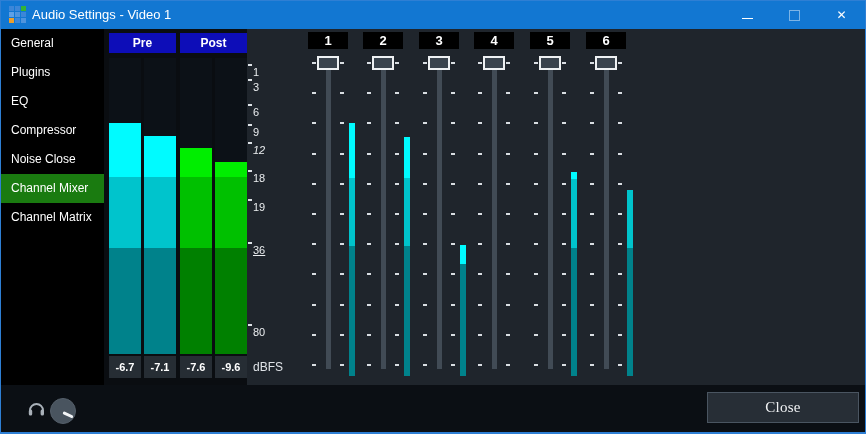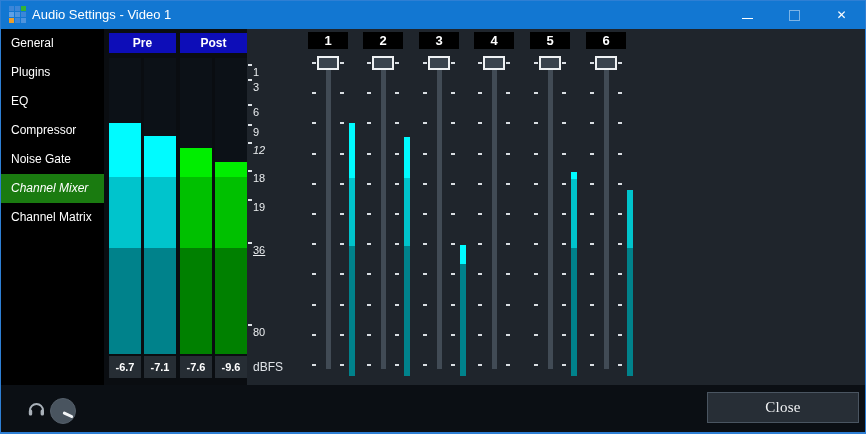--- a/index.html
+++ b/index.html
@@ -9,21 +9,21 @@
   .titlebar{position:absolute;left:0;top:0;width:864px;height:28px;background:var(--titlebar-blue);}
   .app-logo{position:absolute;left:8px;top:5px;width:17px;height:17px;}
   .logo-sq{position:absolute;width:5px;height:5px;}
   .title{position:absolute;left:31px;top:0;height:28px;line-height:28px;color:#fff;font-size:13px;}
   .win-btns{position:absolute;right:0;top:0;height:28px;display:flex;}
   .win-btn{width:47px;height:28px;display:flex;align-items:center;justify-content:center;color:#fff;font-size:12px;}
   .min-glyph{width:11px;height:1px;background:#fff;margin-top:6px;}
   .max-glyph{width:9px;height:9px;border:1px solid rgba(255,255,255,.45);}
   .sidebar{position:absolute;left:0;top:28px;width:103px;height:356px;background:#000;}
   .side-item{height:29px;line-height:29px;padding-left:10px;color:#fff;font-size:12px;white-space:nowrap;}
-  .side-item.selected{background:var(--selected-item-green);font-style:italic;}
+  .side-item.selected{background:var(--selected-item-green);}
   .meter-panel{position:absolute;left:103px;top:28px;width:143px;height:356px;background:#0A0D11;}
   .group-header{position:absolute;top:4px;width:67px;height:20px;background:var(--group-header-navy);
     color:#fff;font-weight:bold;font-size:12px;text-align:center;line-height:20px;}
   .group-header.pre{left:5px;}.group-header.post{left:76px;}
   .meter-column{position:absolute;width:32px;height:296px;background:#0C1117;}
   .seg{position:absolute;left:0;width:100%;}
   .seg-cyan-bright{background:var(--meter-cyan-bright);}
   .seg-cyan-mid{background:var(--meter-cyan-mid);}
   .seg-cyan-dark{background:var(--meter-cyan-dark);}
   .seg-green-bright{background:var(--meter-green-bright);}
@@ -84,21 +84,21 @@
         <span>✕</span>
       </div>
     </div>
   </div>
 
   <div class="sidebar">
       <div class="side-item">General</div>
       <div class="side-item">Plugins</div>
       <div class="side-item">EQ</div>
       <div class="side-item">Compressor</div>
-      <div class="side-item">Noise Gate</div>
+      <div class="side-item">Noise Close</div>
       <div class="side-item selected">Channel Mixer</div>
       <div class="side-item">Channel Matrix</div>
     </div>
 
   <div class="meter-panel">
     <div class="group-header pre">Pre</div>
     <div class="group-header post">Post</div>
   <div class="meter-column" style="left: 5px; top: 29px;">
         <div class="seg seg-cyan-bright" style="top: 65px; height: 54px;"></div>
         <div class="seg seg-cyan-mid" style="top: 119px; height: 71px;"></div>

